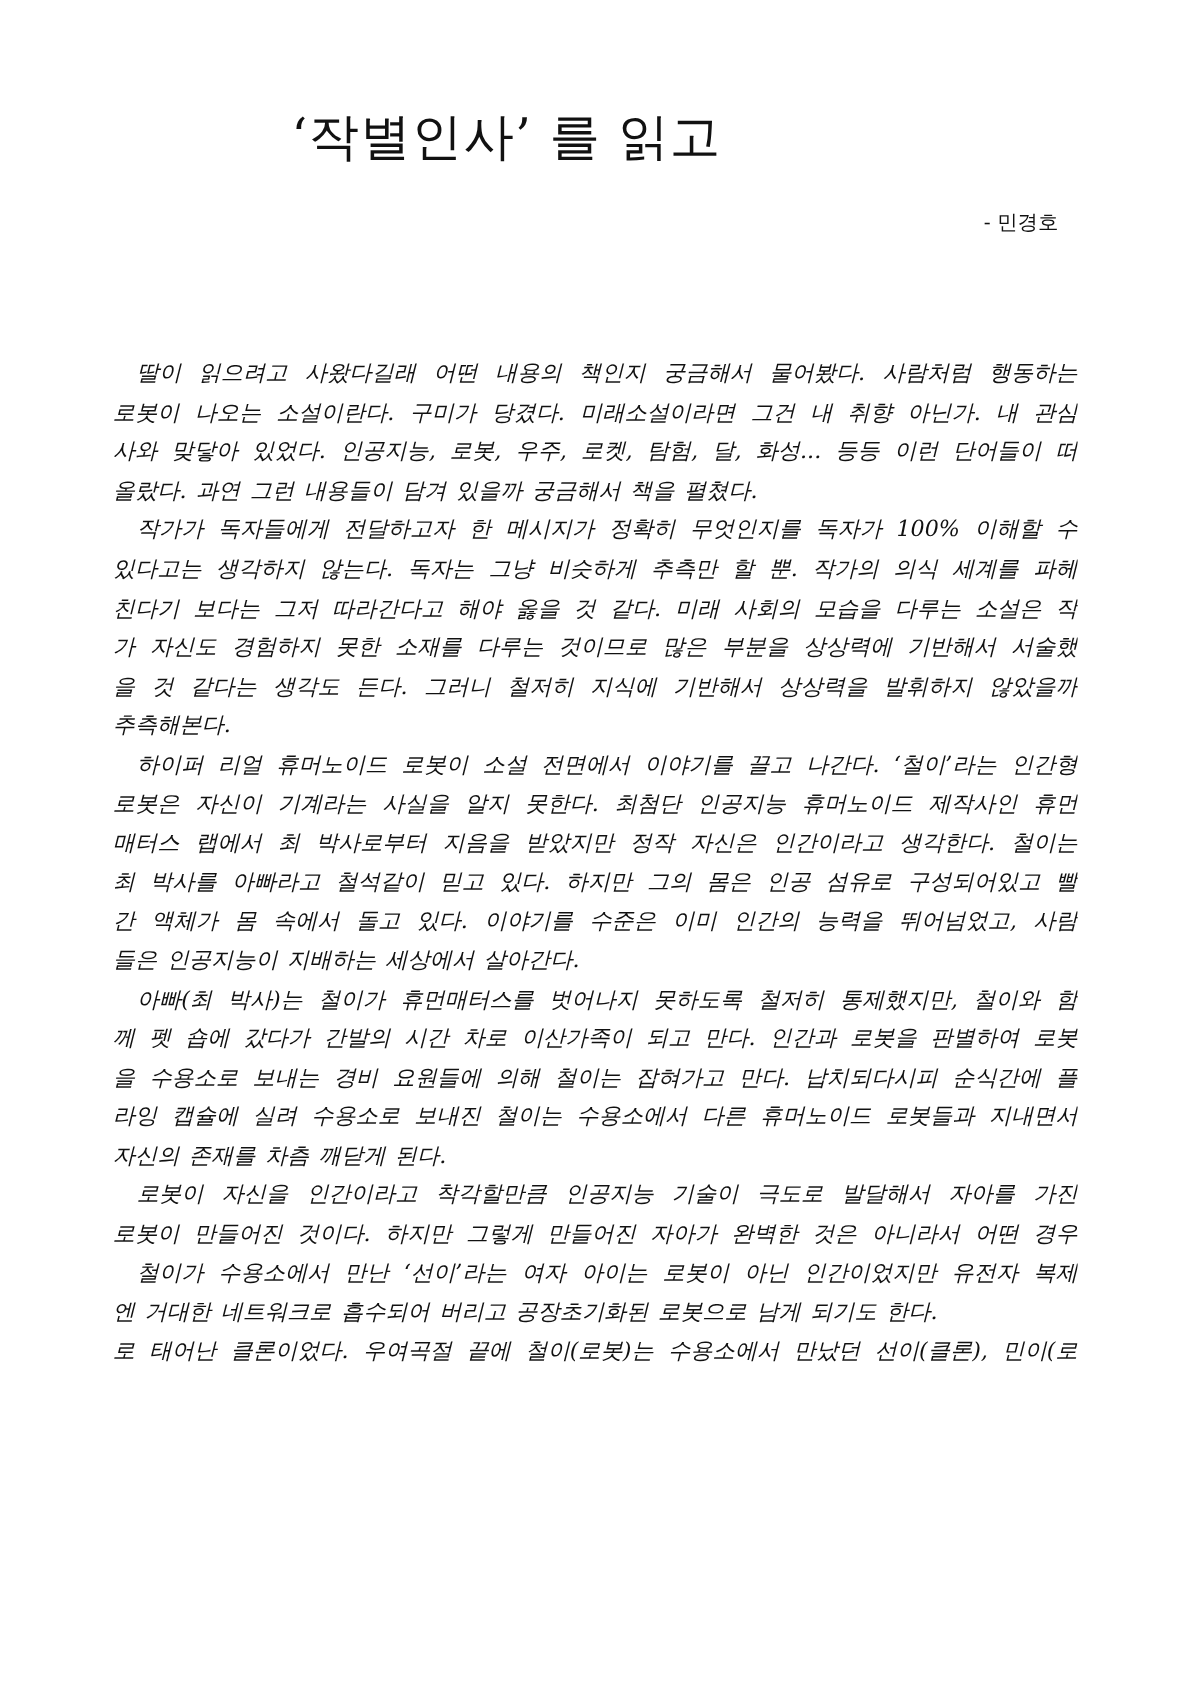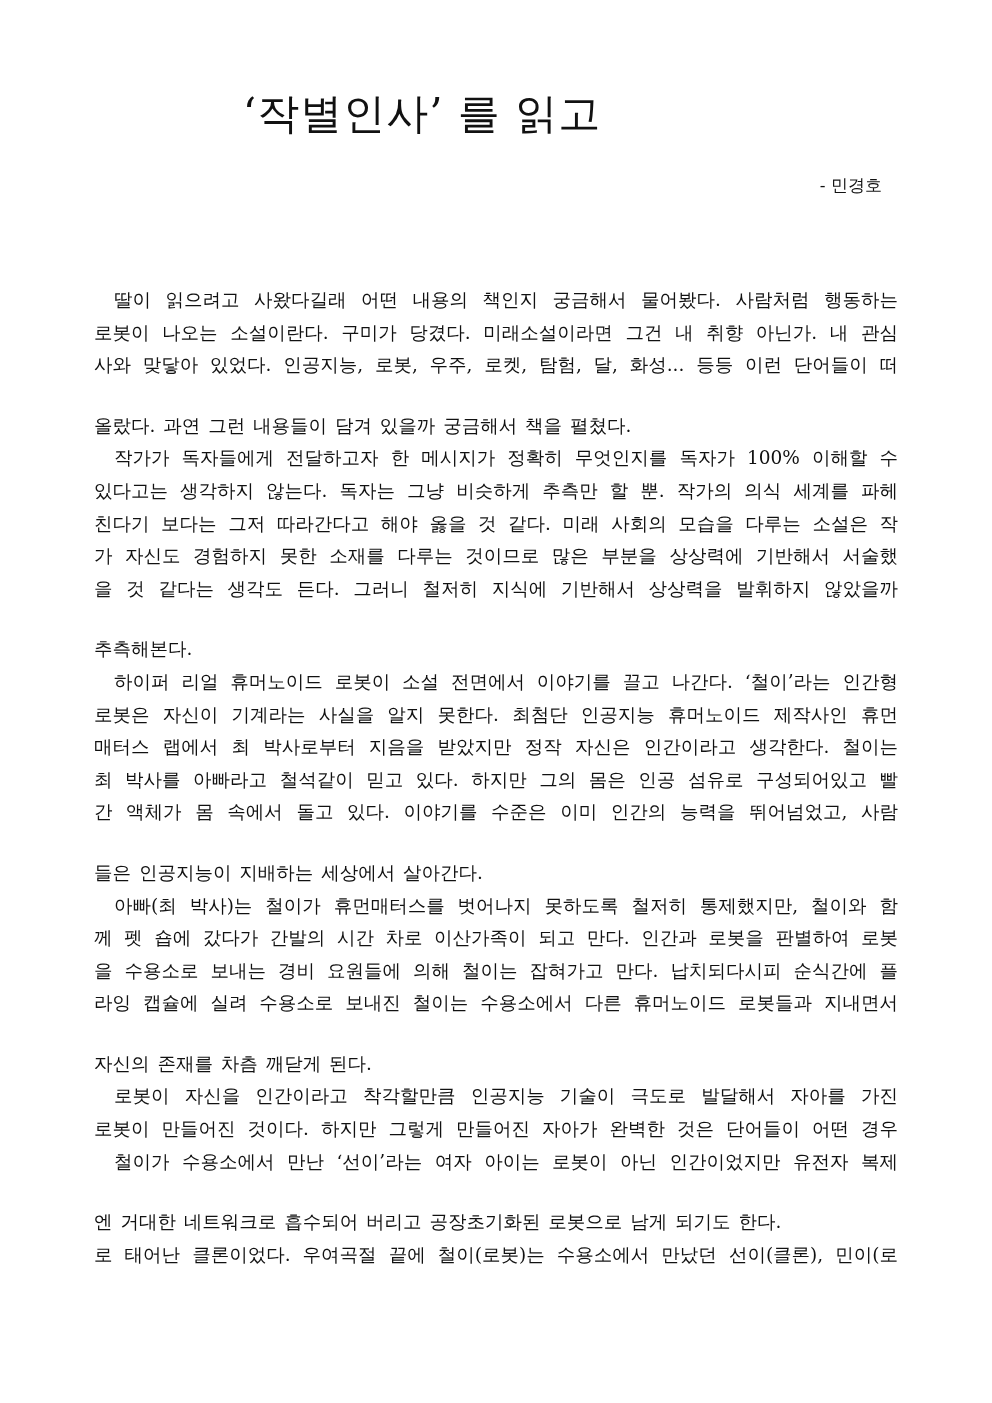--- a/index.html
+++ b/index.html
@@ -2,25 +2,25 @@
 <html><head>
 <meta charset="utf-8">
 <style>
   html, body { margin: 0; padding: 0; background: #ffffff; }
   body { width: 992px; height: 1403px; position: relative; overflow: hidden;
          font-family: "DejaVu Serif", "Liberation Serif", serif; color: #111; }
   .page { position: absolute; left: 0; top: 0; width: 992px; height: 1403px; background: #fff; }
   .title { position: absolute; left: 0; width: 844px; top: 86px; text-align: center;
            font-size: 42px; letter-spacing: 1px; font-weight: normal; margin: 0; }
   .author { position: absolute; right: 110px; top: 174px; font-size: 17px; margin: 0; }
-  .body { position: absolute; left: 94px; top: 284px; width: 804px; }
+  .body { position: absolute; left: 94px; top: 296px; width: 804px; font-style: italic; }
   .line { height: 32.6px; line-height: 32.6px; font-size: 18.5px; white-space: nowrap;
           text-align: justify; text-align-last: justify; word-spacing: 2px; overflow: hidden; }
   .line.indent { padding-left: 20px; }
-  .line.last { text-align-last: left; margin-top: 28px; }
+  .line.last { text-align-last: left; }
 </style>
 </head>
 <body>
 
 <div class="page">
   <h1 class="title">‘작별인사’ 를 읽고</h1>
   <p class="author">- 민경호</p>
   <div class="body" id="body">
       <div class="line indent">딸이 읽으려고 사왔다길래 어떤 내용의 책인지 궁금해서 물어봤다. 사람처럼 행동하는</div>
       <div class="line">로봇이 나오는 소설이란다. 구미가 당겼다. 미래소설이라면 그건 내 취향 아닌가. 내 관심</div>
@@ -37,18 +37,18 @@
       <div class="line">매터스 랩에서 최 박사로부터 지음을 받았지만 정작 자신은 인간이라고 생각한다. 철이는</div>
       <div class="line">최 박사를 아빠라고 철석같이 믿고 있다. 하지만 그의 몸은 인공 섬유로 구성되어있고 빨</div>
       <div class="line">간 액체가 몸 속에서 돌고 있다. 이야기를 수준은 이미 인간의 능력을 뛰어넘었고, 사람</div>
       <div class="line last">들은 인공지능이 지배하는 세상에서 살아간다.</div>
       <div class="line indent">아빠(최 박사)는 철이가 휴먼매터스를 벗어나지 못하도록 철저히 통제했지만, 철이와 함</div>
       <div class="line">께 펫 숍에 갔다가 간발의 시간 차로 이산가족이 되고 만다. 인간과 로봇을 판별하여 로봇</div>
       <div class="line">을 수용소로 보내는 경비 요원들에 의해 철이는 잡혀가고 만다. 납치되다시피 순식간에 플</div>
       <div class="line">라잉 캡슐에 실려 수용소로 보내진 철이는 수용소에서 다른 휴머노이드 로봇들과 지내면서</div>
       <div class="line last">자신의 존재를 차츰 깨닫게 된다.</div>
       <div class="line indent">로봇이 자신을 인간이라고 착각할만큼 인공지능 기술이 극도로 발달해서 자아를 가진</div>
-      <div class="line">로봇이 만들어진 것이다. 하지만 그렇게 만들어진 자아가 완벽한 것은 단어들이 어떤 경우</div>
+      <div class="line">로봇이 만들어진 것이다. 하지만 그렇게 만들어진 자아가 완벽한 것은 아니라서 어떤 경우</div>
       <div class="line indent">철이가 수용소에서 만난 ‘선이’라는 여자 아이는 로봇이 아닌 인간이었지만 유전자 복제</div>
       <div class="line last">엔 거대한 네트워크로 흡수되어 버리고 공장초기화된 로봇으로 남게 되기도 한다.</div>
       <div class="line">로 태어난 클론이었다. 우여곡절 끝에 철이(로봇)는 수용소에서 만났던 선이(클론), 민이(로</div>
     </div>
 </div>
 
 </body></html>

